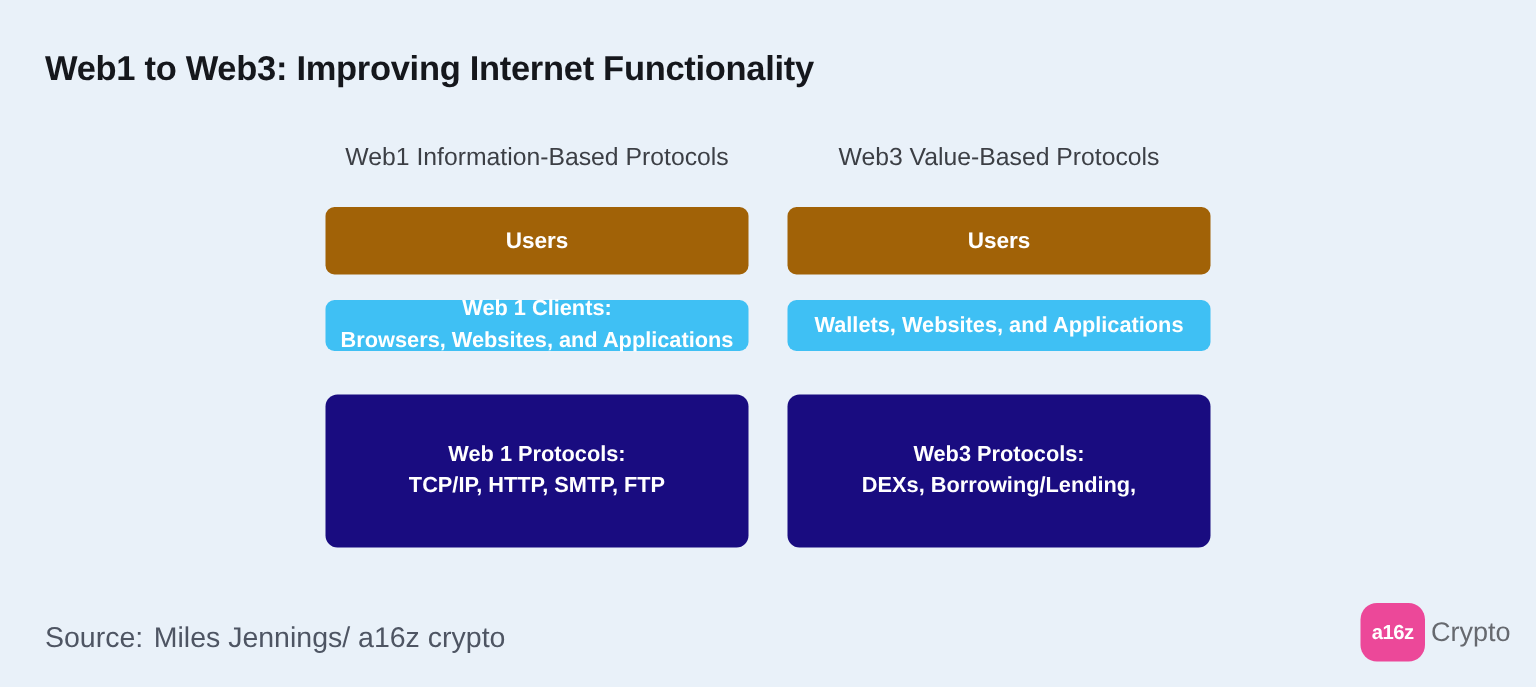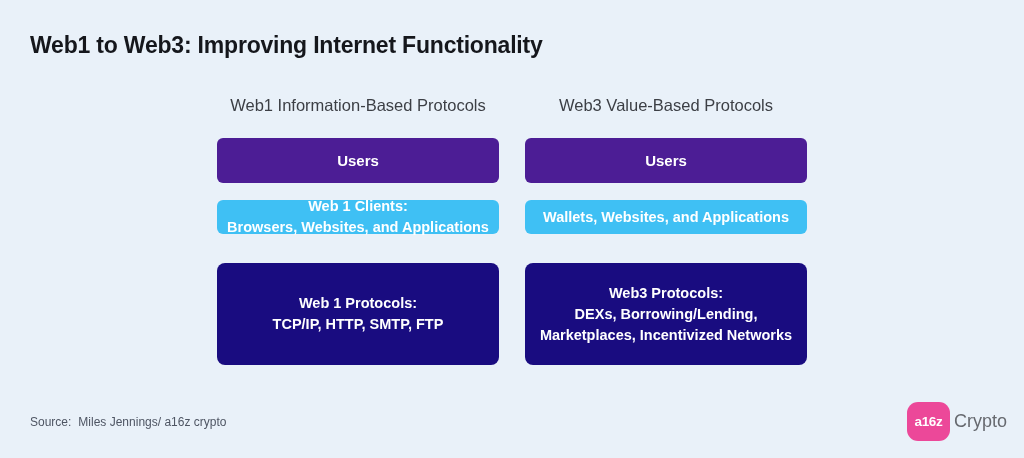--- a/index.html
+++ b/index.html
@@ -44,28 +44,28 @@
     justify-content: center;
     text-align: center;
     color: #ffffff;
     font-weight: 700;
     font-size: 14.5px;
     line-height: 21px;
   }
   .col-left  .box { left: 217px; }
   .col-right .box { left: 525px; }
 
-  .box.users     { top: 138px; height: 45px;  background: #4c1d95; border-radius: 6px; font-size: 15px; }
+  .box.users     { top: 138px; height: 45px;  background: #a16207; border-radius: 6px; font-size: 15px; }
   .box.clients   { top: 200px; height: 34px;  background: #3fc0f4; border-radius: 6px; }
   .box.protocols { top: 263px; height: 102px; background: #190c80; border-radius: 8px; }
 
   .source {
     position: absolute;
     left: 30px; top: 415px;
-    font-size: 12px;
+    font-size: 19px;
     color: #4e5563;
   }
   .source .label { margin-right: 7px; }
 
   .logo {
     position: absolute;
     right: 17px; top: 402px;
     display: flex;
     align-items: center;
     gap: 4px;
@@ -115,21 +115,20 @@
   <div class="col-right">
     <div class="box users">
       <div>Users</div>
     </div>
     <div class="box clients">
       <div>Wallets, Websites, and Applications</div>
     </div>
     <div class="box protocols">
       <div>Web3 Protocols:</div>
       <div>DEXs, Borrowing/Lending,</div>
-      <div>Marketplaces, Incentivized Networks</div>
     </div>
   </div>
 
   <div class="source">
     <span class="label">Source:</span><span>Miles Jennings/ a16z crypto</span>
   </div>
 
   <div class="logo">
     <div class="logo-badge">a16z</div>
     <div class="logo-wordmark">Crypto</div>

